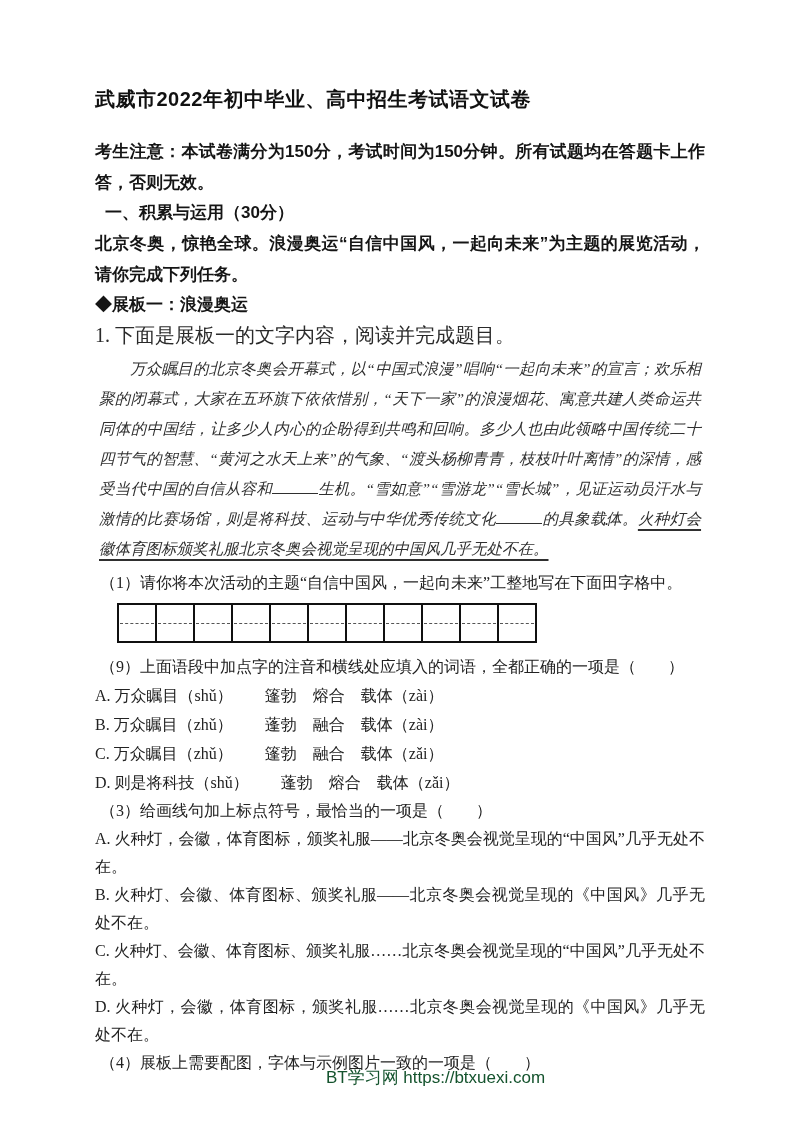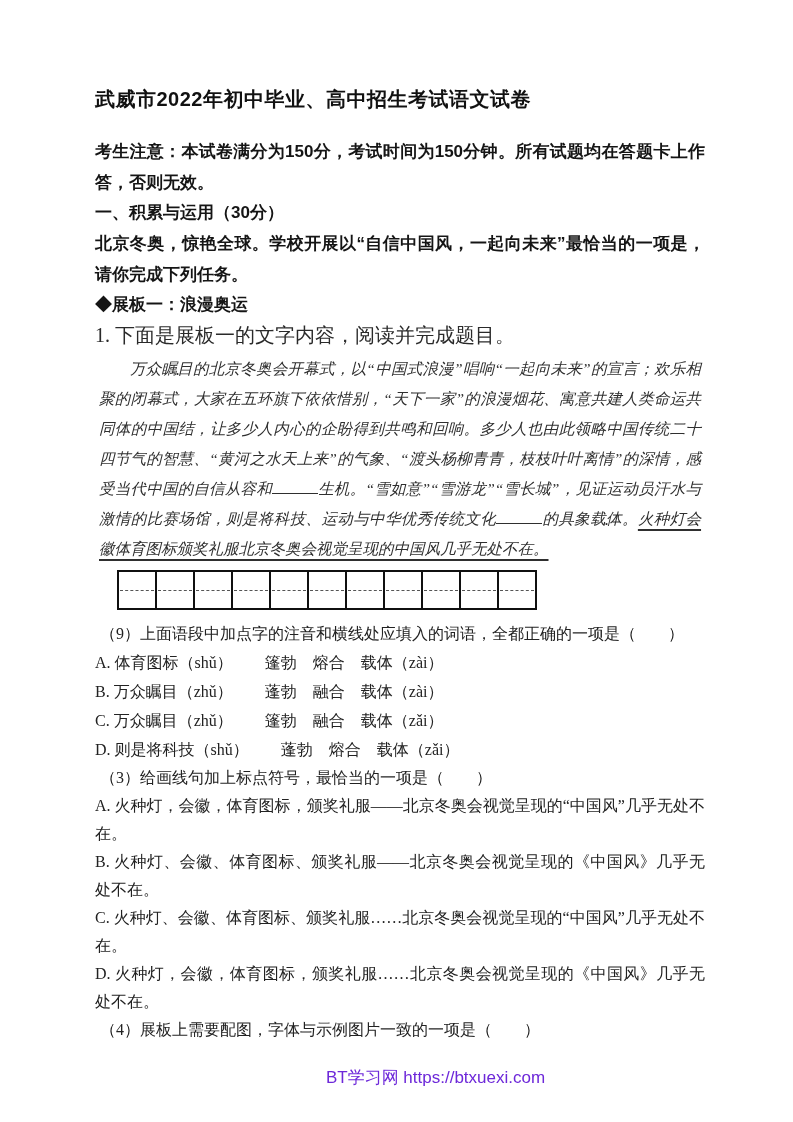--- a/index.html
+++ b/index.html
@@ -29,21 +29,21 @@
   
   .bold-block{
     font-family:Liberation Sans, sans-serif;
     font-weight:bold;
     font-size:17px;
     line-height:31px;
     text-align:justify;
     color:#151515;
     margin:0;
   }
-  .section-heading{line-height:30px;}
+  .section-heading{line-height:30px;margin-left:10px;}
   .board-heading{line-height:30px;}
   
   .plain-line{
     font-size:20px;
     line-height:30px;
     margin:0;
     color:#2a2a2a;
   }
   
   .passage{
@@ -112,59 +112,60 @@
   .footer{
     position:absolute;
     top:1066px;
     left:0;
     width:100%;
     box-sizing:border-box;
     padding-left:78px;
     text-align:center;
     font-family:"Liberation Sans", sans-serif;
     font-size:17px;
-    color:#6d28d9;
+    color:#14532d;
   }
 </style>
 </head>
 <body>
 
 <div class="content">
 
   <h1 class="page-title">武威市2022年初中毕业、高中招生考试语文试卷</h1>
 
   <p class="bold-block">考生注意：本试卷满分为150分，考试时间为150分钟。所有试题均在答题卡上作答，否则无效。</p>
 
   <p class="bold-block section-heading">一、积累与运用（30分）</p>
 
-  <p class="bold-block">北京冬奥，惊艳全球。学校开展以“自信中国风，一起向未来”最恰当的一项是，请你完成下列任务。</p>
+  <p class="bold-block">北京冬奥，惊艳全球。浪漫奥运“自信中国风，一起向未来”为主题的展览活动，请你完成下列任务。</p>
 
   <p class="bold-block board-heading">◆展板一：浪漫奥运</p>
 
   <p class="plain-line">1. 下面是展板一的文字内容，阅读并完成题目。</p>
 
   <p class="passage"><span class="seg-normal">万众</span><span class="seg-dot">瞩</span><span class="seg-normal">目的北京冬奥会开幕式，以“中国式浪漫”唱响“一起向未来”的宣言；欢乐相聚的闭幕式，大家在五环旗下依依惜别，“天下一家”的浪漫烟花、寓意共建人类命运共同体的中国结，让多少人内心的企盼得到共鸣和回响。多少人也由此领略中国传统二十四节气的智慧、“黄河之水天上来”的气象、“渡头杨柳青青，枝枝叶叶离情”的深情，感受当代中国的自信从容和</span><span class="seg-blank"></span><span class="seg-normal">生机。“雪如意”“雪游龙”“雪长城”，见证运动员汗水与激情的比赛场馆，则是将科技、运动与中华优秀传统文化</span><span class="seg-blank"></span><span class="seg-normal">的具象</span><span class="seg-dot">载</span><span class="seg-normal">体。</span><span class="seg-underline">火种灯会徽体育图标颁奖礼服北京冬奥会视觉呈现的中国风几乎无处不在。</span></p>
 
+  <p class="q-line q-stem">（1）请你将本次活动的主题“自信中国风，一起向未来”工整地写在下面田字格中。</p>
 
   <div class="tian-grid">
       <div class="tian-cell"></div>
       <div class="tian-cell"></div>
       <div class="tian-cell"></div>
       <div class="tian-cell"></div>
       <div class="tian-cell"></div>
       <div class="tian-cell"></div>
       <div class="tian-cell"></div>
       <div class="tian-cell"></div>
       <div class="tian-cell"></div>
       <div class="tian-cell"></div>
       <div class="tian-cell"></div>
     </div>
 
   <p class="q-line q-stem">（9）上面语段中加点字的注音和横线处应填入的词语，全都正确的一项是（　　）</p>
-  <p class="q-line">A. 体育图标（shǔ）　　篷勃　熔合　载体（zài）</p>
+  <p class="q-line">A. 万众瞩目（shǔ）　　篷勃　熔合　载体（zài）</p>
   <p class="q-line">B. 万众瞩目（zhǔ）　　蓬勃　融合　载体（zài）</p>
   <p class="q-line">C. 万众瞩目（zhǔ）　　篷勃　融合　载体（zǎi）</p>
   <p class="q-line">D. 则是将科技（shǔ）　　蓬勃　熔合　载体（zǎi）</p>
 
   <p class="q-line q-stem q-tight">（3）给画线句加上标点符号，最恰当的一项是（　　）</p>
   <p class="q-line q-tight">A. 火种灯，会徽，体育图标，颁奖礼服——北京冬奥会视觉呈现的“中国风”几乎无处不在。</p>
   <p class="q-line q-tight">B. 火种灯、会徽、体育图标、颁奖礼服——北京冬奥会视觉呈现的《中国风》几乎无处不在。</p>
   <p class="q-line q-tight">C. 火种灯、会徽、体育图标、颁奖礼服……北京冬奥会视觉呈现的“中国风”几乎无处不在。</p>
   <p class="q-line q-tight">D. 火种灯，会徽，体育图标，颁奖礼服……北京冬奥会视觉呈现的《中国风》几乎无处不在。</p>
 

